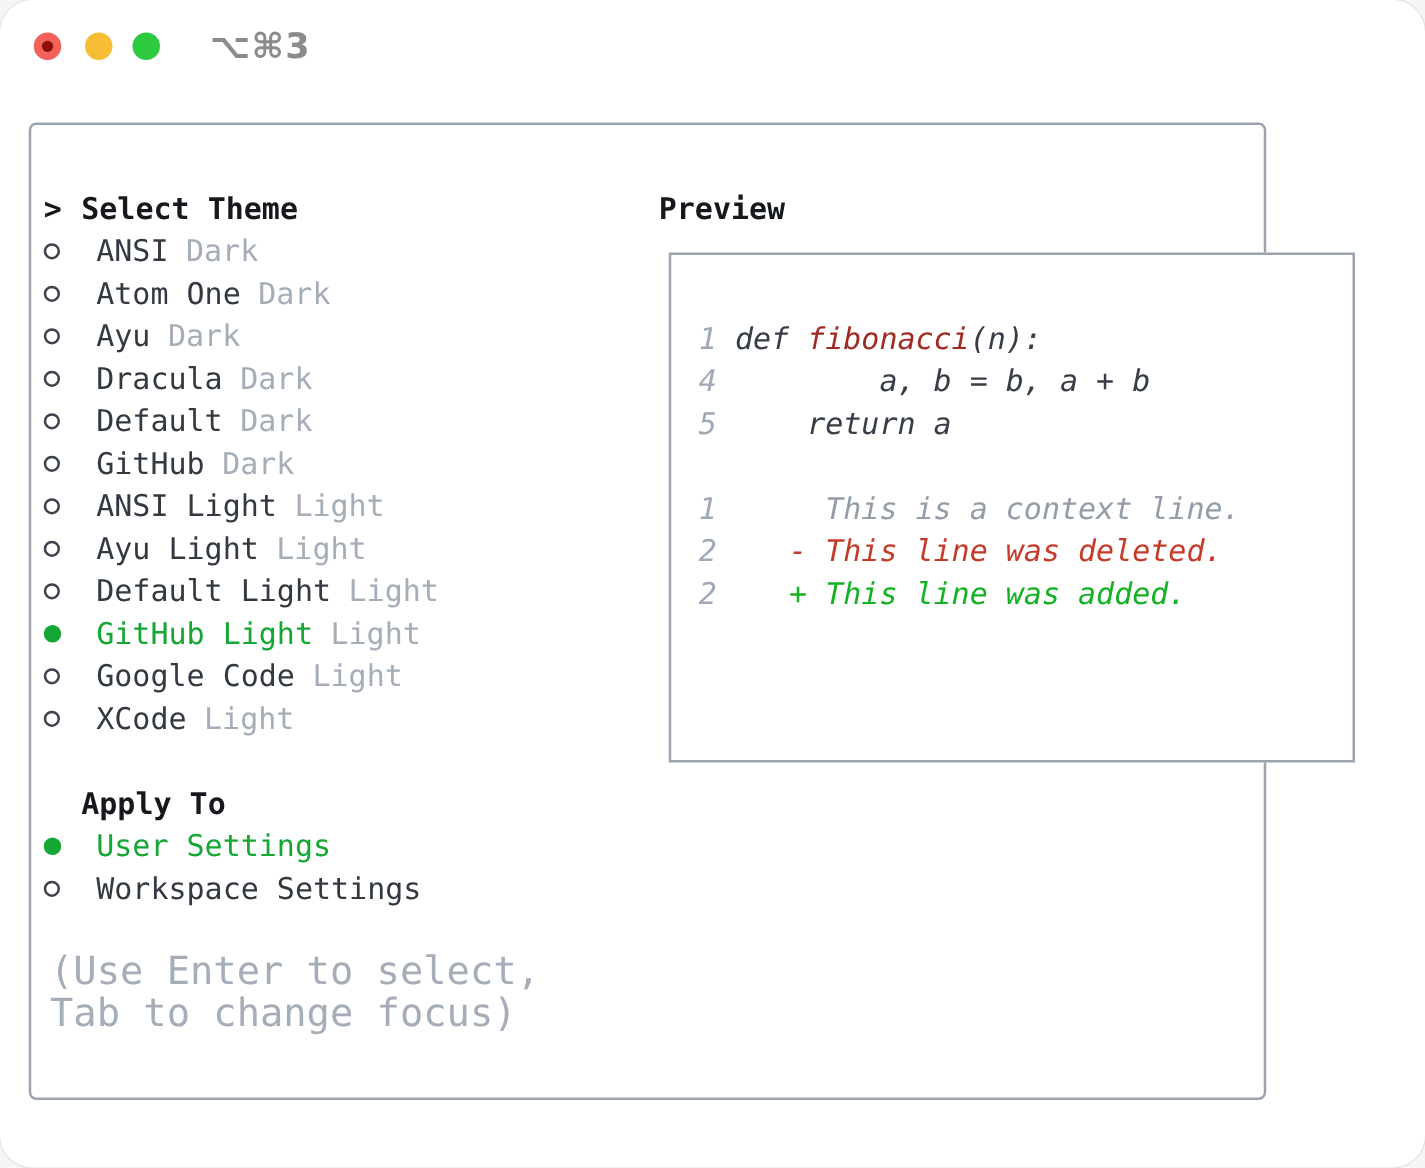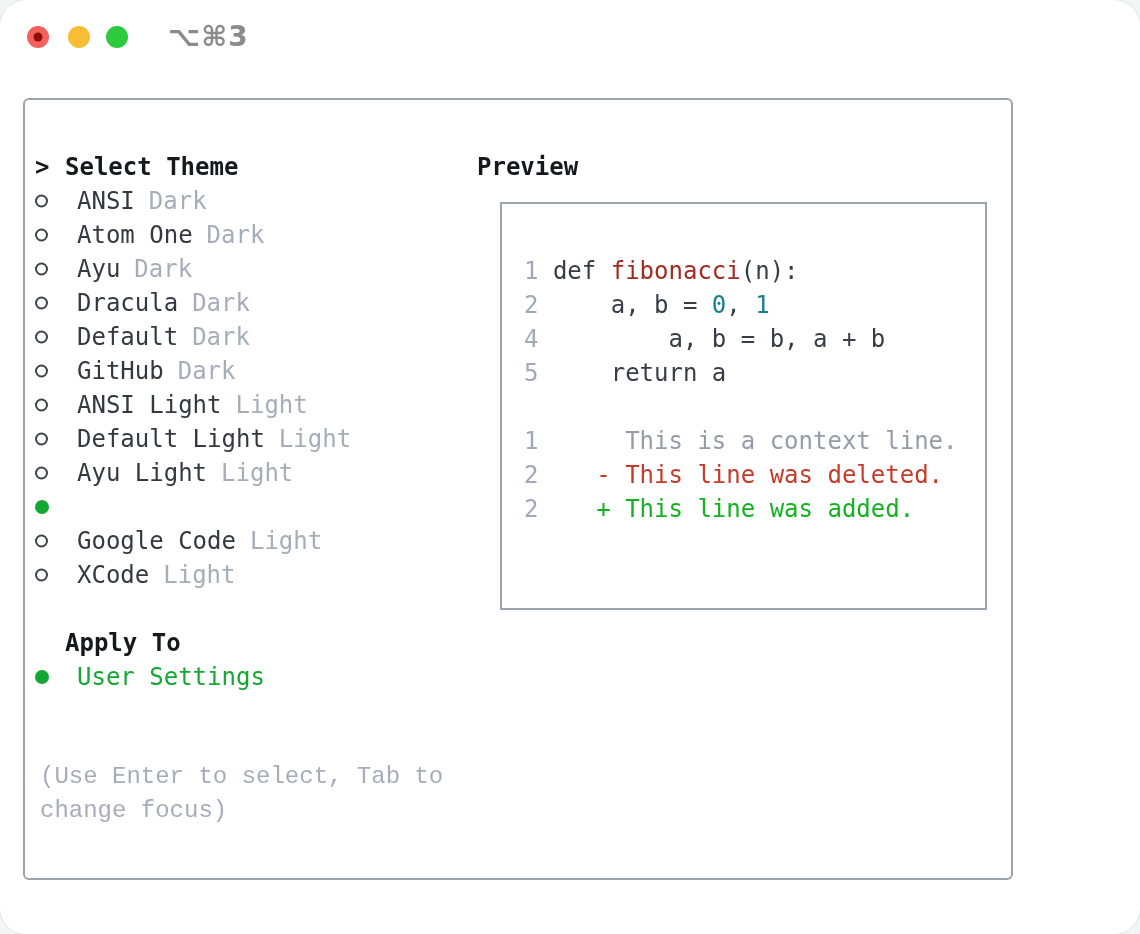--- a/index.html
+++ b/index.html
@@ -24,28 +24,28 @@
   .row{position:relative;height:34px;font-size:24px;line-height:34px;color:var(--text-dark);}
   .marker{position:absolute;left:10px;top:0;width:16px;height:34px;}
   .radio{position:absolute;left:0;top:50%;transform:translateY(-50%);
     width:13px;height:13px;border-radius:50%;border:2px solid #3c434d;box-sizing:border-box;}
   .radio.sel{border:none;width:14px;height:14px;background:var(--selection-green);}
   .hdr-prefix{position:absolute;left:10px;font-weight:700;color:var(--header-black);}
   .hdr-label{position:absolute;left:40px;font-weight:700;color:var(--header-black);white-space:pre;}
   .item-label{position:absolute;left:52px;white-space:pre;}
   .item-label .tag{color:var(--muted-gray);margin-left:14px;}
   .row.selrow .name{color:var(--selection-green);}
-  .help{position:absolute;left:15px;top:660px;width:440px;font-size:24px;line-height:34px;
-    color:var(--muted-gray);white-space:normal;font-family:Liberation Mono, monospace;}
+  .help{position:absolute;left:15px;top:660px;width:440px;font-size:31px;line-height:34px;
+    color:var(--muted-gray);white-space:normal;}
   
-  .preview-hdr{position:absolute;left:452px;top:50px;height:34px;line-height:34px;
+  .preview-hdr{position:absolute;left:502px;top:50px;height:34px;line-height:34px;
     font-size:24px;font-weight:700;color:var(--header-black);}
-  .preview-box{position:absolute;left:475px;top:102px;width:487px;height:408px;
+  .preview-box{position:absolute;left:510px;top:102px;width:549px;height:408px;
     border:2px solid var(--border-gray);box-sizing:border-box;background:#fff;
-    padding:16px 0 0 22px;overflow:hidden;}
+    padding:16px 0 0 22px;overflow:hidden;font-style:italic;}
   .pline{height:34px;line-height:34px;font-size:24px;white-space:pre;}
   .ln{color:var(--line-number-gray);}
   .seg-code{color:#363d46;}
   .seg-func{color:var(--func-red);}
   .seg-builtin{color:var(--builtin-blue);}
   .seg-num{color:var(--number-teal);}
   .seg-ctx{color:var(--context-gray);margin-top:32px;}
   .seg-del{color:var(--diff-deleted-red);}
   .seg-add{color:var(--diff-added-green);}
 </style>
@@ -110,32 +110,33 @@
           <div class="row item">
             <span class="marker">
               <span class="radio"></span>
             </span>
             <span class="item-label"><span class="name">ANSI Light</span><span class="tag">Light</span></span>
           </div>
           <div class="row item">
             <span class="marker">
               <span class="radio"></span>
             </span>
-            <span class="item-label"><span class="name">Default Light</span><span class="tag">Light</span></span>
+            <span class="item-label"><span class="name">Ayu Light</span><span class="tag">Light</span></span>
           </div>
           <div class="row item">
             <span class="marker">
               <span class="radio"></span>
             </span>
-            <span class="item-label"><span class="name">Ayu Light</span><span class="tag">Light</span></span>
+            <span class="item-label"><span class="name">Default Light</span><span class="tag">Light</span></span>
           </div>
           <div class="row item selrow">
             <span class="marker">
               <span class="radio sel"></span>
             </span>
+            <span class="item-label"><span class="name">GitHub Light</span><span class="tag">Light</span></span>
           </div>
           <div class="row item">
             <span class="marker">
               <span class="radio"></span>
             </span>
             <span class="item-label"><span class="name">Google Code</span><span class="tag">Light</span></span>
           </div>
           <div class="row item">
             <span class="marker">
               <span class="radio"></span>
@@ -148,30 +149,35 @@
       <div class="row">
         <span class="hdr-label">Apply To</span>
       </div>
       <div id="apply-items">
           <div class="row item selrow">
             <span class="marker">
               <span class="radio sel"></span>
             </span>
             <span class="item-label"><span class="name">User Settings</span></span>
           </div>
+          <div class="row item">
+            <span class="marker">
+              <span class="radio"></span>
+            </span>
+            <span class="item-label"><span class="name">Workspace Settings</span></span>
+          </div>
         </div>
     </div>
 
     <div class="help">(Use Enter to select, Tab to change focus)</div>
 
     <div class="preview-hdr">Preview</div>
     <div class="preview-box" id="preview-box">
         <div class="pline"></div>
         <div class="pline"><span class="ln">1 </span><span class="seg-code">def </span><span class="seg-func">fibonacci</span><span class="seg-code">(n):</span></div>
-        <div class="pline"><span class="ln">2 </span><span class="seg-code">    a, b = </span><span class="seg-num">0</span><span class="seg-code">, </span><span class="seg-num">1</span></div>
         <div class="pline"><span class="ln">4 </span><span class="seg-code">        a, b = b, a + b</span></div>
         <div class="pline"><span class="ln">5 </span><span class="seg-code">    return a</span></div>
         <div class="pline"></div>
         <div class="pline"><span class="ln">1 </span><span class="seg-ctx">     This is a context line.</span></div>
         <div class="pline"><span class="ln">2 </span><span class="seg-del">   - This line was deleted.</span></div>
         <div class="pline"><span class="ln">2 </span><span class="seg-add">   + This line was added.</span></div>
         <div class="pline"></div>
       </div>
 
   </div>

